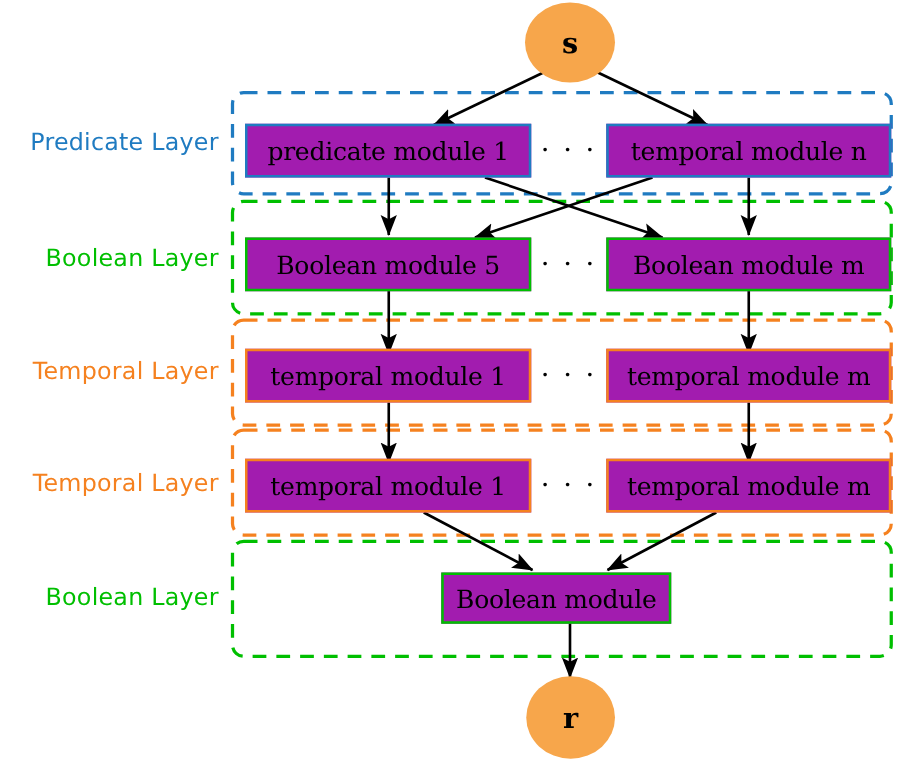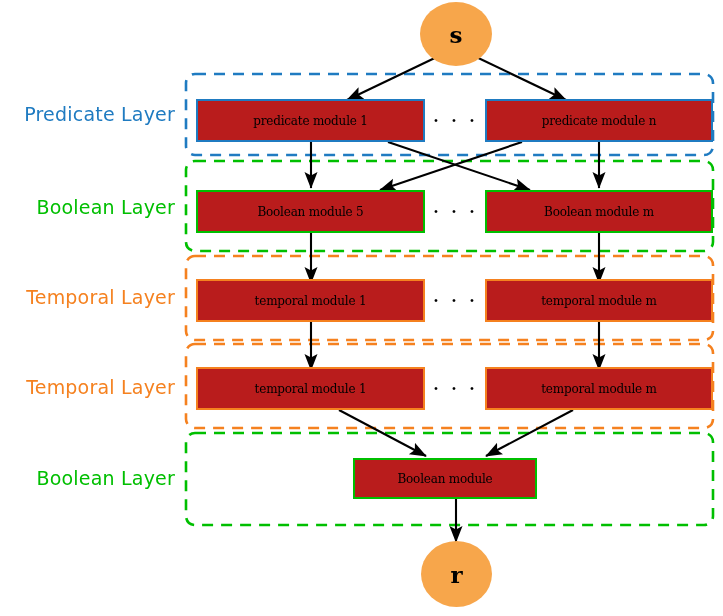--- a/index.html
+++ b/index.html
@@ -31,26 +31,26 @@
     font-weight: 400;
     letter-spacing: 0.2px;
     white-space: nowrap;
     text-align: right;
     right: 548px;
     line-height: 1;
   }
   .module-box {
     position: absolute;
     box-sizing: border-box;
-    background: #b91c1c;
+    background: #a21caf;
     display: flex;
     align-items: center;
     justify-content: center;
     font-family: "DejaVu Serif", serif;
-    font-size: 12px;
+    font-size: 20px;
     color: #000000;
     white-space: nowrap;
     letter-spacing: -0.2px;
   }
   .ellipse-node {
     position: absolute;
     border-radius: 50%;
     display: flex;
     align-items: center;
     justify-content: center;
@@ -124,21 +124,21 @@
 
   <div class="layer-label" style="top:378px; color:#F5811F;">Temporal Layer</div>
 
   <div class="layer-label" style="top:469px; color:#00BF00;">Boolean Layer</div>
 
   <div class="module-box" style="left:196px; top:99px; width:229px; height:43px; border:2.2px solid #1F7BC1;">
     <span>predicate module 1</span>
   </div>
   <div class="ellipsis-dots" style="left:425px; top:99px; width:60px; height:43px;">· · ·</div>
   <div class="module-box" style="left:485px; top:99px; width:228px; height:43px; border:2.2px solid #1F7BC1;">
-    <span>predicate module n</span>
+    <span>temporal module n</span>
   </div>
 
   <div class="module-box" style="left:196px; top:190px; width:229px; height:43px; border:2.2px solid #00BF00;">
     <span>Boolean module 5</span>
   </div>
   <div class="ellipsis-dots" style="left:425px; top:190px; width:60px; height:43px;">· · ·</div>
   <div class="module-box" style="left:485px; top:190px; width:228px; height:43px; border:2.2px solid #00BF00;align-items:center;">
     <span>Boolean module m</span>
   </div>
 

